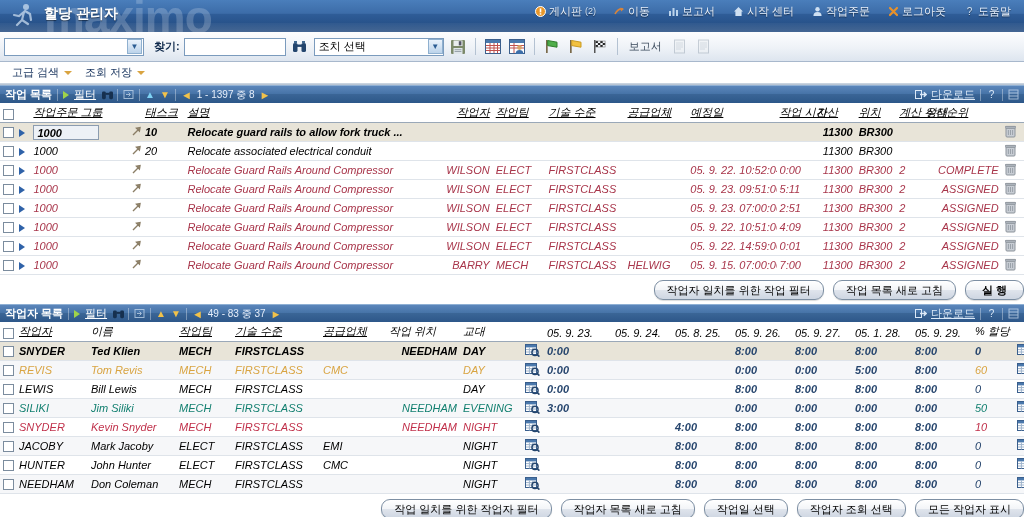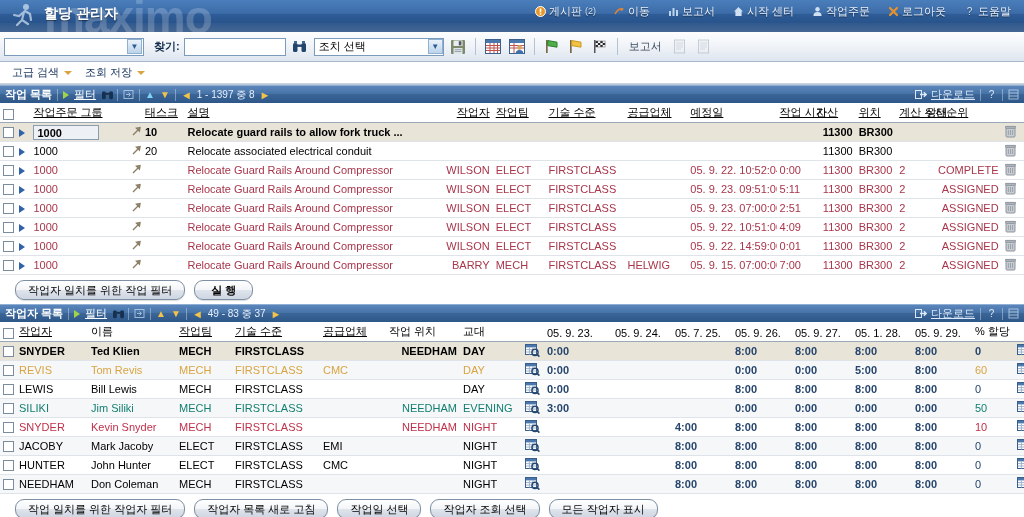--- a/index.html
+++ b/index.html
@@ -121,21 +121,21 @@
   .tri-right {
     width: 0; height: 0; border-top: 4px solid transparent;
     border-bottom: 4px solid transparent; border-left: 6px solid #9fd34a;
   }
   .arr { font-size: 10px; line-height: 1; }
   .arr-up { color: #7fd3f5; }
   .arr-dn { color: #f2c24a; }
   .arr-l, .arr-r { color: #f2c24a; font-size: 11px; }
 
   
-  table.grid { border-collapse: collapse; width: 100%; table-layout: fixed; }
+  table.grid { border-collapse: collapse; width: 100%; table-layout: fixed; font-style: italic; }
   table.grid th {
     font-size: 11px; font-weight: normal; text-align: left;
     padding: 2px 3px; vertical-align: bottom;
     background: #ffffff; border-bottom: 1px solid #9aa8b8;
     white-space: nowrap; height: 17px;
   }
   table.grid th span.hl { text-decoration: underline; color: #000; }
   table.grid td {
     font-size: 11px; padding: 1px 3px; height: 19px;
     border-bottom: 1px solid #dfe4ea; white-space: nowrap;
@@ -159,22 +159,22 @@
   .trash { cursor: pointer; }
   .c-red    { color: #a8354a; }
   .c-gold   { color: #d9a441; }
   .c-teal   { color: #117f6f; }
   .c-crim   { color: #c0304a; }
   .c-blue   { color: #26456d; }
   .num { font-weight: bold; color: #26456d; }
 
   
   .btnrow {
-    display: flex; justify-content: flex-start; align-items: center;
-    gap: 9px; padding: 5px 0 4px 15px; background: #ffffff;
+    display: flex; justify-content: flex-end; align-items: center;
+    gap: 9px; padding: 5px 0 4px 0; background: #ffffff;
   }
   .mxbtn {
     border: 1px solid #7d8fa3;
     border-radius: 9px;
     background: linear-gradient(to bottom, #ffffff 0%, #f3f5f8 48%, #dfe4ec 52%, #ced6e2 100%);
     font-size: 11px; color: #000; padding: 2px 12px; height: 20px;
     line-height: 15px; white-space: nowrap; cursor: pointer;
     box-shadow: 0 1px 1px rgba(0,0,0,.14);
   }
   .mxbtn.bold { font-weight: bold; padding: 2px 16px; }
@@ -708,20 +708,21 @@
               <line x1="5.5" y1="5" x2="5.5" y2="10"></line>
               <line x1="7.6" y1="5" x2="7.6" y2="10"></line>
             </g>
           </svg></td>
       </tr>
     </tbody>
 </table>
 
 <div class="btnrow" id="wl-buttons">
     <button class="mxbtn">작업자 일치를 위한 작업 필터</button>
+    <button class="mxbtn">작업 목록 새로 고침</button>
     <button class="mxbtn bold">실 행</button>
   </div>
 
 <div class="sec-head">
   <span class="title">작업자 목록</span>
   <span class="vsep"></span>
   <span class="tri-right"></span>
   <a href="#" class="filter-lnk">필터</a>
   <span class="ti">
     <svg width="13" height="11" viewBox="0 0 15 13">
@@ -795,21 +796,21 @@
       <th><span class="hl">작업자</span></th>
       <th><span>이름</span></th>
       <th><span class="hl">작업팀</span></th>
       <th><span class="hl">기술 수준</span></th>
       <th><span class="hl">공급업체</span></th>
       <th><span>작업 위치</span></th>
       <th><span>교대</span></th>
       <th></th>
       <th><span>05. 9. 23.</span></th>
       <th><span>05. 9. 24.</span></th>
-      <th><span>05. 7. 25.</span></th>
+      <th><span>05. 8. 25.</span></th>
       <th><span>05. 9. 26.</span></th>
       <th><span>05. 9. 27.</span></th>
       <th><span>05. 1. 28.</span></th>
       <th><span>05. 9. 29.</span></th>
       <th><span>% 할당</span></th>
       <th></th>
     </tr>
   </thead>
   <tbody>
       <tr class="sel">

